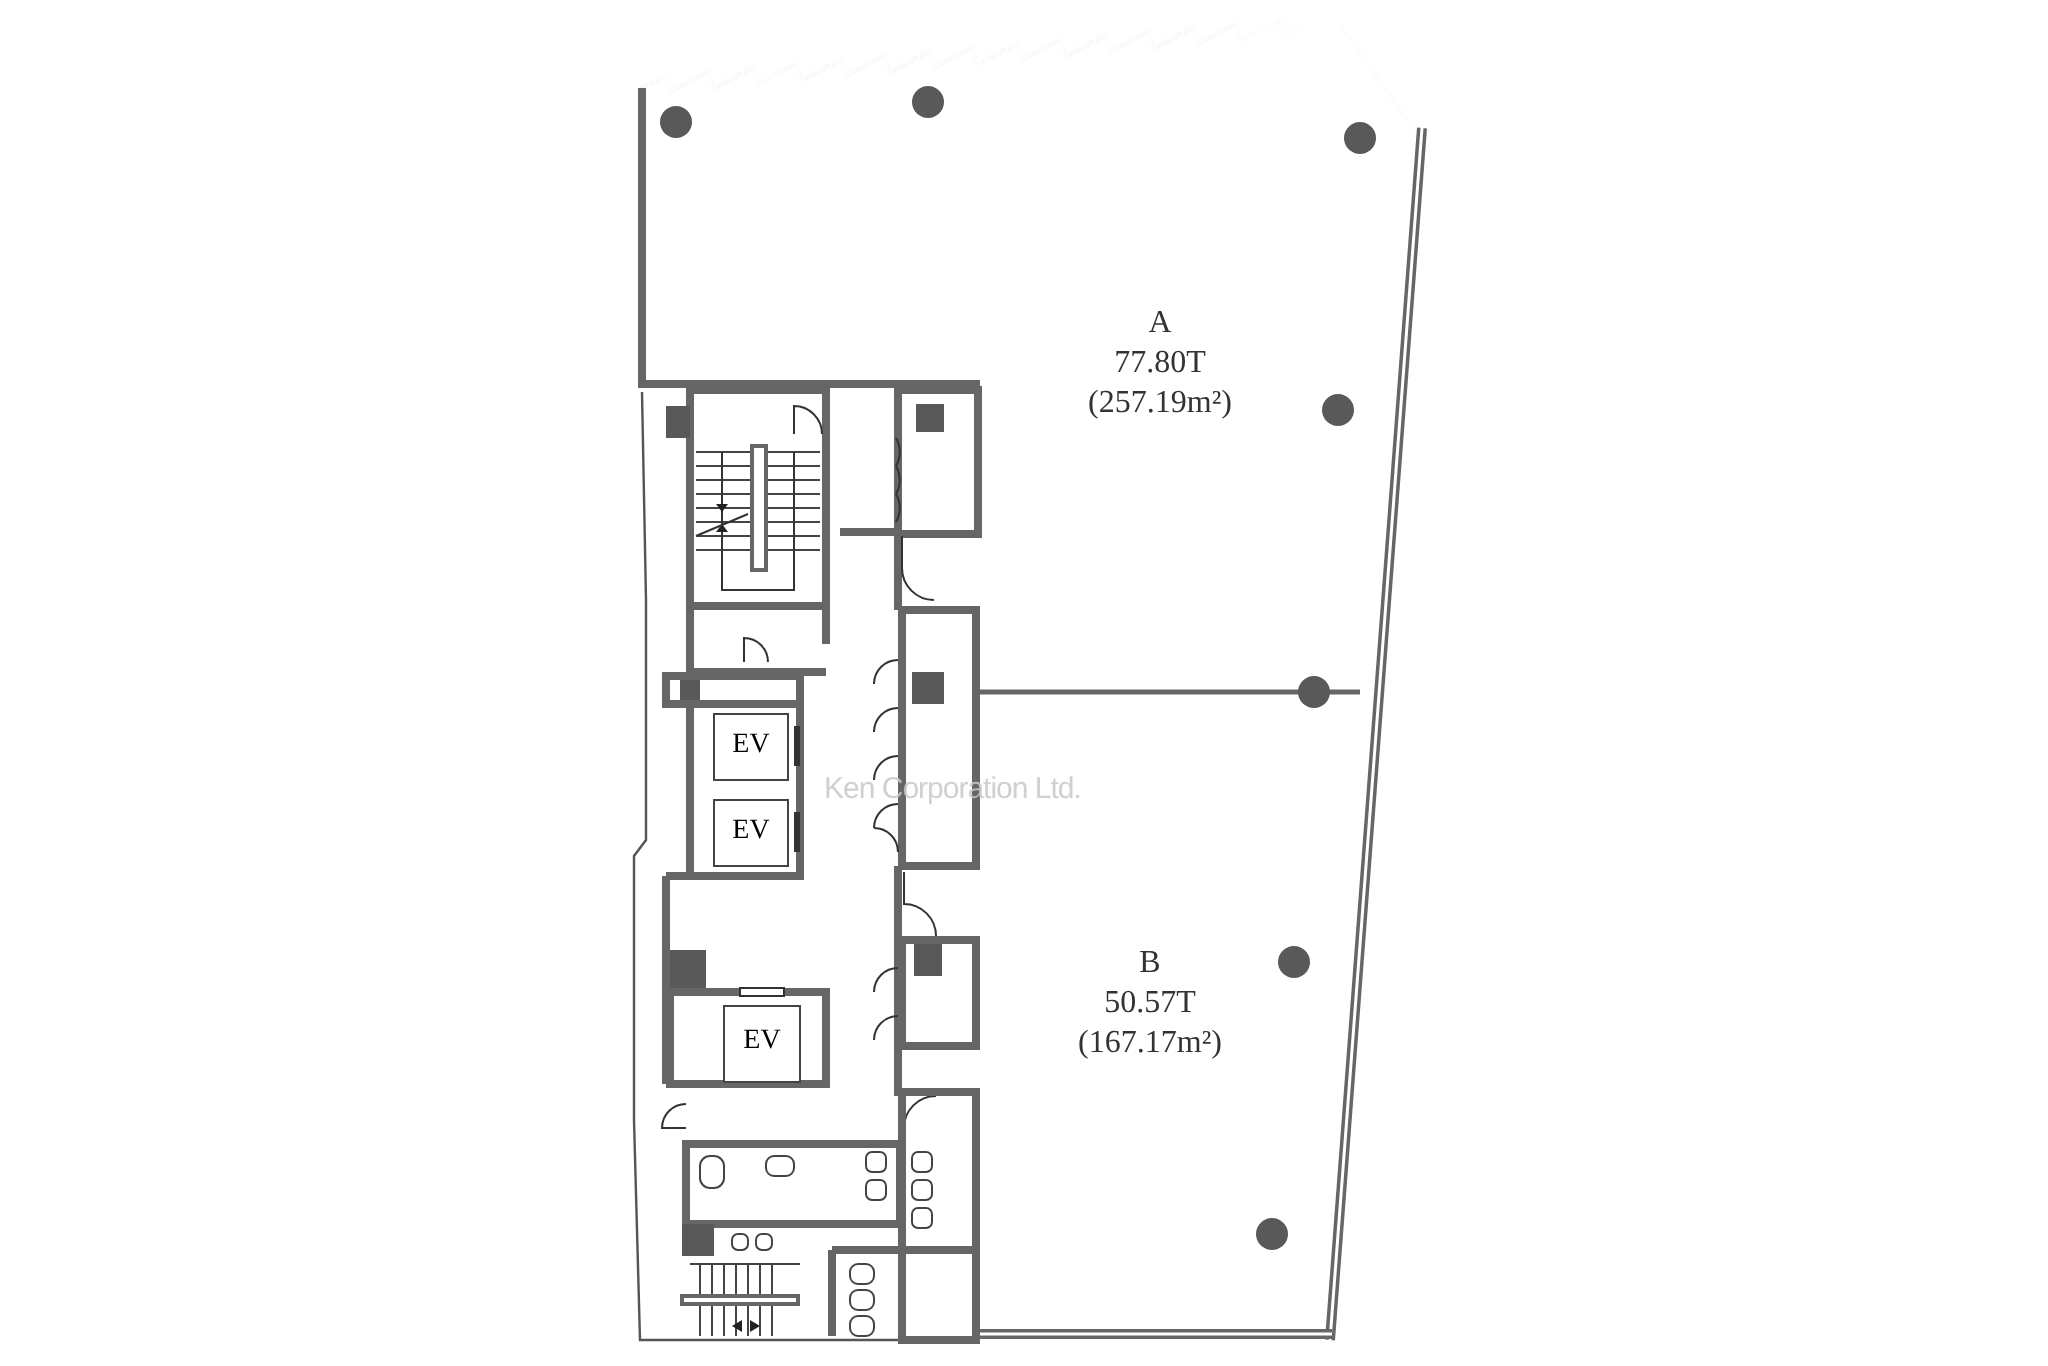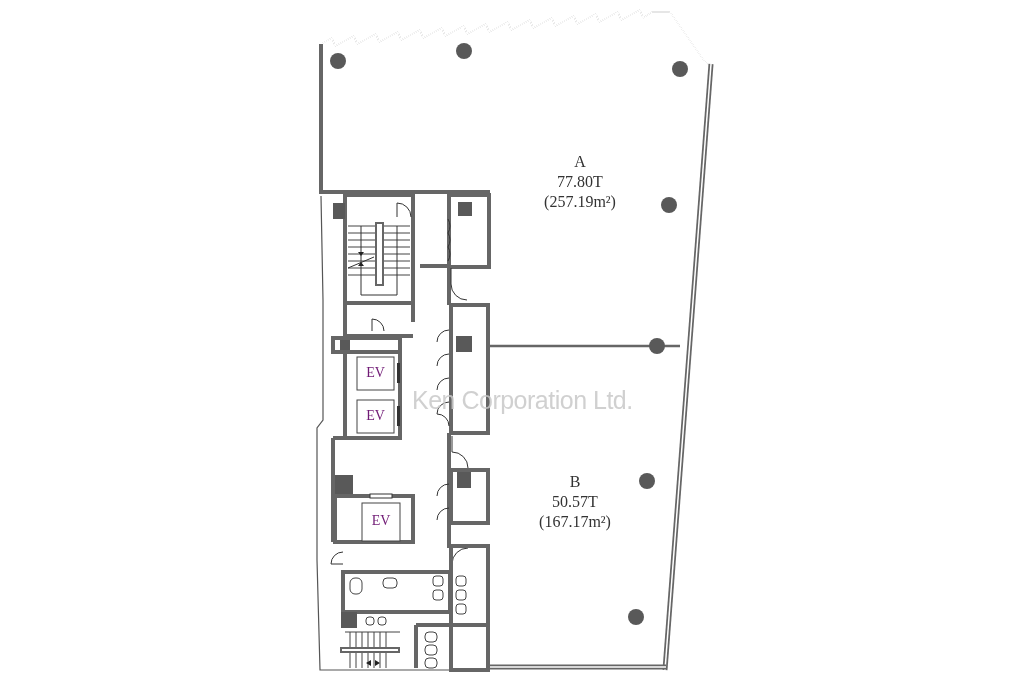--- a/index.html
+++ b/index.html
@@ -4,22 +4,22 @@
   <style>
     html, body { margin: 0; padding: 0; background: #ffffff; }
     body { width: 1024px; height: 683px; position: relative; overflow: hidden; font-family: "DejaVu Serif", "Liberation Serif", serif; }
     #plan { position: absolute; left: 0; top: 0; width: 1024px; height: 683px; }
     .wall { fill: none; stroke: #666666; stroke-width: 4; }
     .thin { fill: none; stroke: #555555; stroke-width: 1.2; }
     .hair { fill: none; stroke: #333333; stroke-width: 1; }
     .col { fill: #595959; }
     .blk { fill: #595959; }
     .label { position: absolute; text-align: center; color: #333333; font-family: "Liberation Serif", "DejaVu Serif", serif; font-size: 16px; line-height: 20px; }
-    .ev { position: absolute; font-family: "Liberation Serif", "DejaVu Serif", serif; font-size: 14px; color: #701a75; text-align: center; }
-    .watermark { position: absolute; left: 412px; top: 386px; font-family: "Liberation Sans", "DejaVu Sans", sans-serif; font-size: 25px; color: rgba(200,200,200,0.85); letter-spacing: -0.5px; white-space: nowrap; }
+    .ev { position: absolute; font-family: "Liberation Serif", "DejaVu Serif", serif; font-size: 14px; color: #000000; text-align: center; }
+    .watermark { position: absolute; left: 412px; top: 386px; font-family: "Liberation Sans", "DejaVu Sans", sans-serif; font-size: 15px; color: rgba(200,200,200,0.85); letter-spacing: -0.5px; white-space: nowrap; }
   </style>
 </head>
 <body>
 
 <svg id="plan" viewBox="0 0 1024 683" xmlns="http://www.w3.org/2000/svg">
 
   <g>
     <polyline class="hair" stroke-width="5" stroke="#666" points="321,44 332,38 335,46 354,36 357,44 376,34 379,42 398,32 401,40 420,30 423,38 442,28 445,36 464,26 467,34 486,24 489,32 508,22 511,30 530,20 533,28 552,18 555,26 574,16 577,24 596,14 599,22 618,12 621,20 640,10 643,18 652,12 670,12 705,62 712,68"></polyline>
     <polyline fill="none" stroke="#fff" stroke-width="1.5" points="321,44 332,38 335,46 354,36 357,44 376,34 379,42 398,32 401,40 420,30 423,38 442,28 445,36 464,26 467,34 486,24 489,32 508,22 511,30 530,20 533,28 552,18 555,26 574,16 577,24 596,14 599,22 618,12 621,20 640,10 643,18 652,12 670,12 705,62 712,68"></polyline>
   </g>

